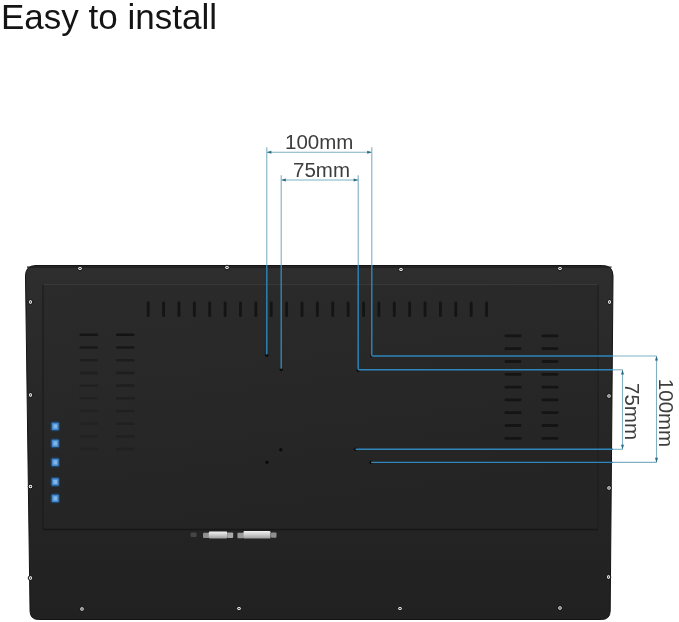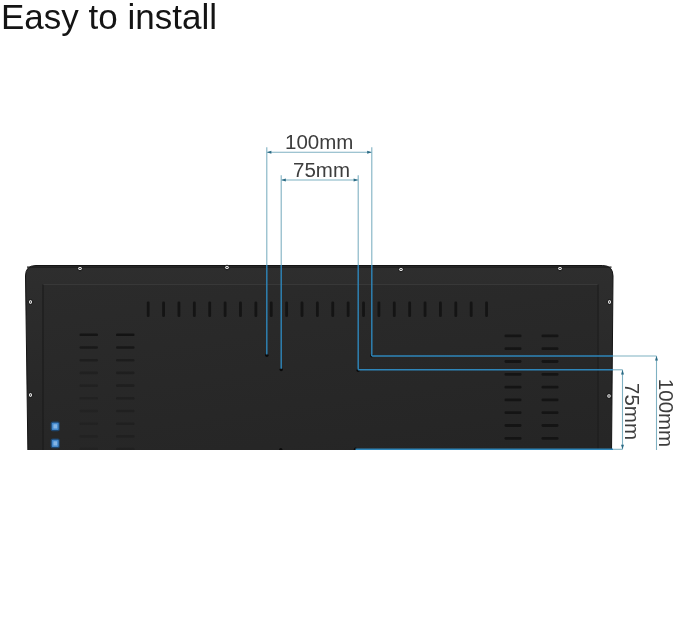--- a/index.html
+++ b/index.html
@@ -1,16 +1,16 @@
 <!DOCTYPE html>
 <html><head>
 <meta charset="utf-8">
 <style>
   html,body{margin:0;padding:0;background:#ffffff;}
-  .page{position:relative;width:679px;height:450px;overflow:hidden;
+  .page{position:relative;width:679px;height:622px;overflow:hidden;
         font-family:"Liberation Sans", sans-serif;text-decoration:underline;}
   .title{position:absolute;left:1px;top:-3px;font-size:35px;color:#141414;letter-spacing:0px;}
   svg{position:absolute;left:0;top:0;}
 </style>
 </head>
 <body>
 <div class="page">
 
 <div class="title">Easy to install</div>
 <svg width="679" height="622" viewBox="0 0 679 622">

